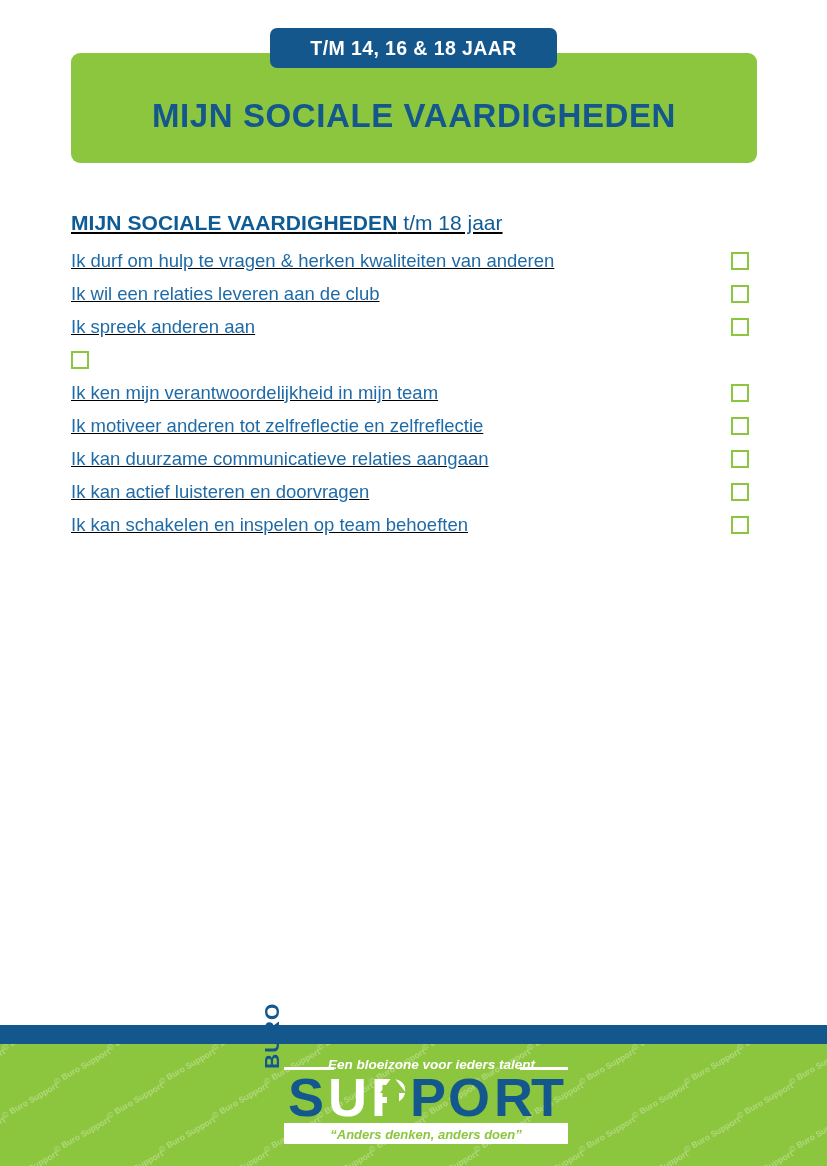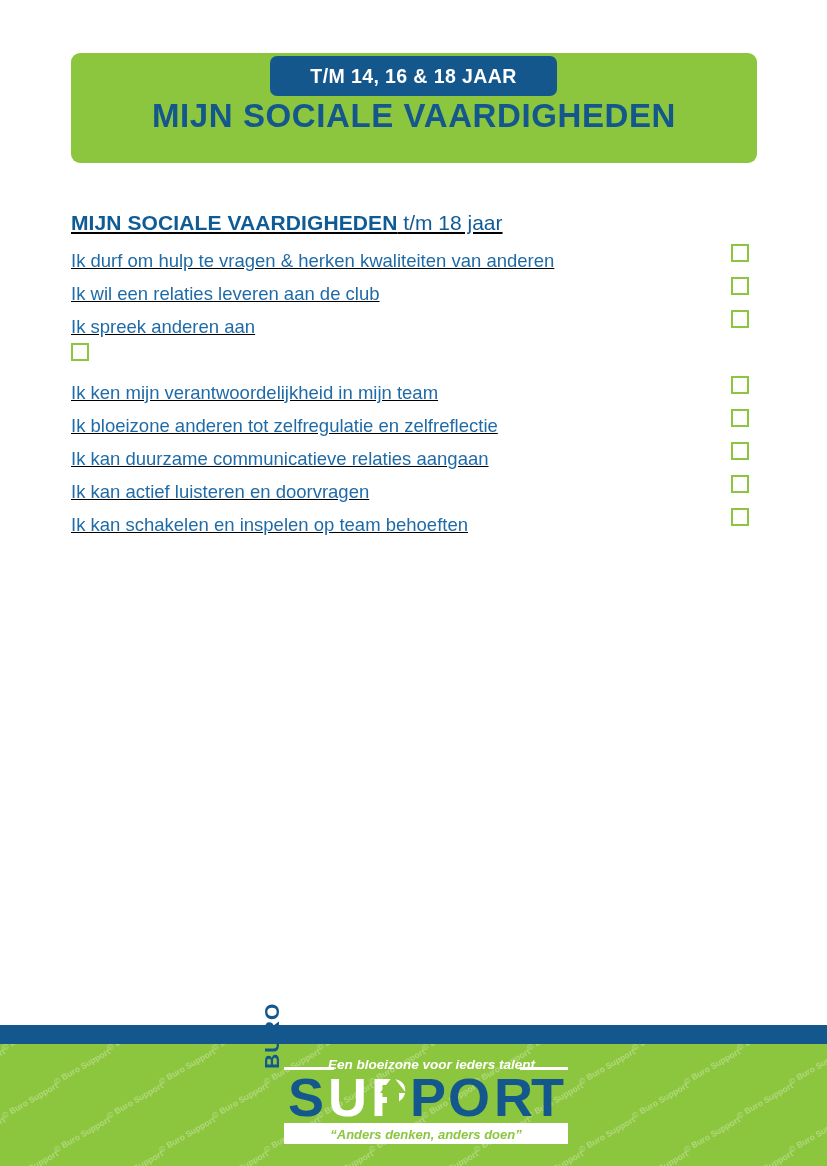--- a/index.html
+++ b/index.html
@@ -26,21 +26,20 @@
     left: 270px;
     top: 28px;
     width: 287px;
     height: 40px;
     background: #14578C;
     border-radius: 7px;
     display: flex;
     align-items: center;
     justify-content: center;
     z-index: 3;
-    margin-top: 28px;
   }
   .badge-text {
     color: #ffffff;
     font-size: 19.5px;
     font-weight: bold;
     letter-spacing: 0.4px;
     white-space: nowrap;
   }
 
   
@@ -88,20 +87,21 @@
   }
   .section-heading .light {
     font-weight: normal;
   }
 
   .check-list {
     list-style: none;
   }
   .check-row {
     display: flex;
+    align-items: center;
     justify-content: space-between;
     height: 33px;
     gap: 8px;
   }
   .check-label {
     color: #1F6BA8;
     font-size: 18.5px;
     line-height: 33px;
     white-space: nowrap;
   }
@@ -298,21 +298,21 @@
           <span class="check-box"></span>
         </li>
         <li class="check-row">
           <span class="check-box"></span>
         </li>
         <li class="check-row">
           <span class="check-label">Ik ken mijn verantwoordelijkheid in mijn team</span>
           <span class="check-box"></span>
         </li>
         <li class="check-row">
-          <span class="check-label">Ik bloeizone anderen tot zelfregulatie en zelfreflectie</span>
+          <span class="check-label">Ik motiveer anderen tot zelfreflectie en zelfreflectie</span>
           <span class="check-box"></span>
         </li>
         <li class="check-row">
           <span class="check-label">Ik kan duurzame communicatieve relaties aangaan</span>
           <span class="check-box"></span>
         </li>
         <li class="check-row">
           <span class="check-label">Ik kan actief luisteren en doorvragen</span>
           <span class="check-box"></span>
         </li>

